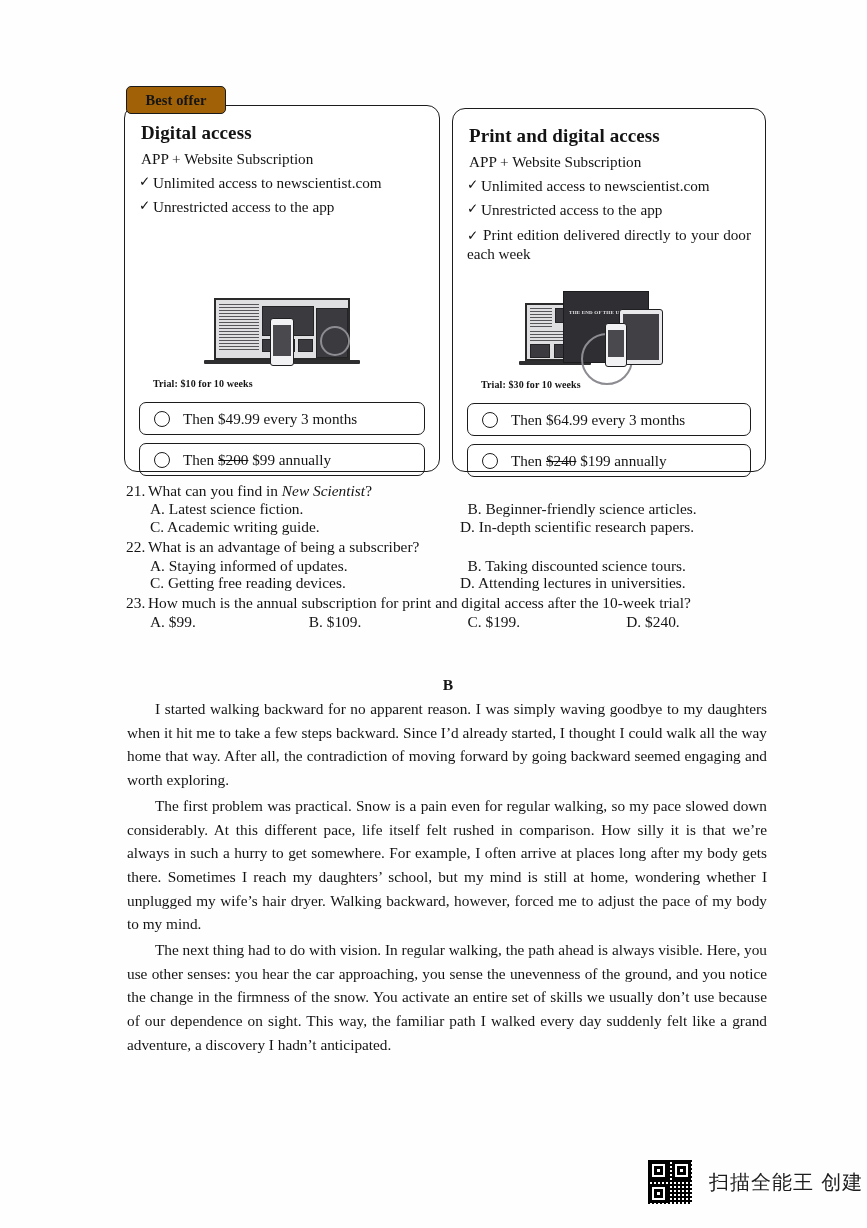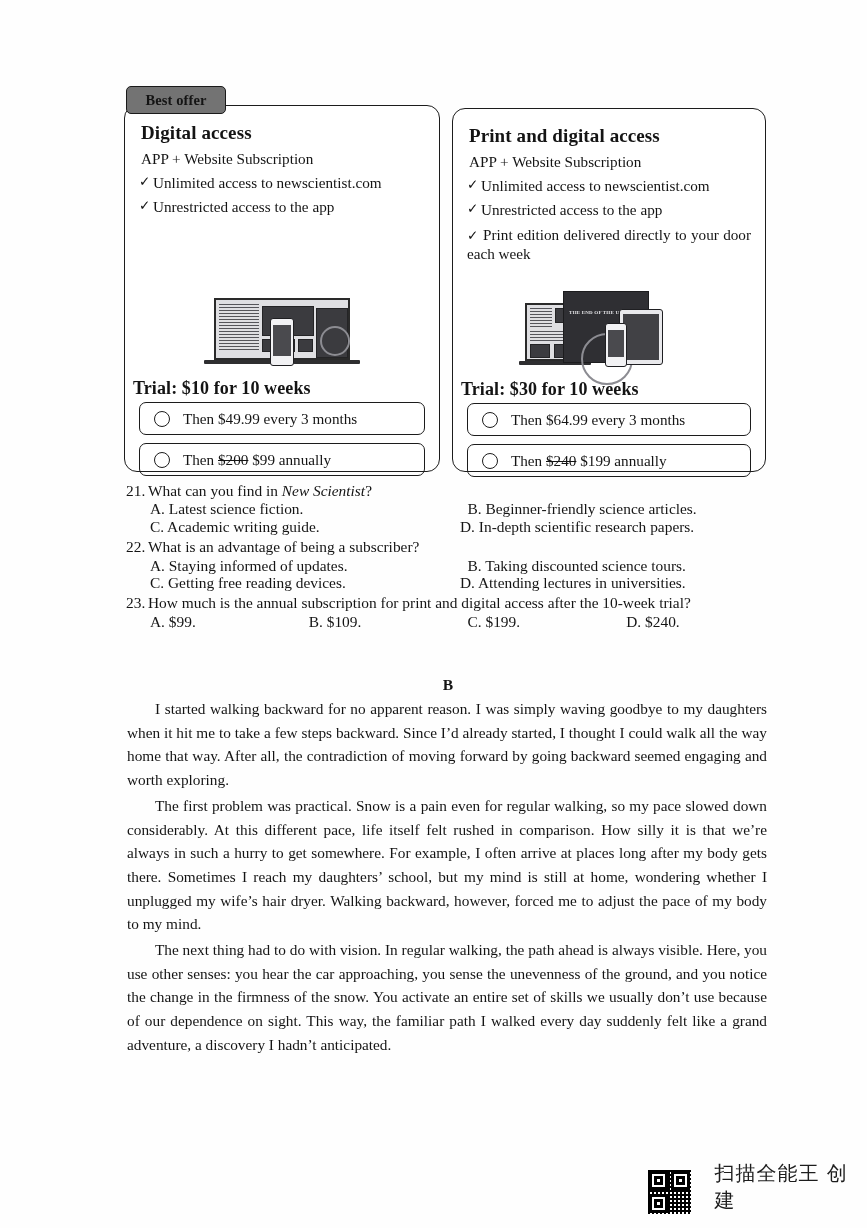--- a/index.html
+++ b/index.html
@@ -33,21 +33,21 @@
   }
 
   .best-offer-badge {
     position: absolute;
     left: 2px;
     top: 0px;
     width: 98px;
     height: 26px;
     border: 1.6px solid #1a1a1a;
     border-radius: 5px;
-    background: #737373;
+    background: #a16207;
     z-index: 5;
     display: flex;
     align-items: center;
     justify-content: center;
     font-weight: bold;
     font-size: 14.5px;
     letter-spacing: .1px;
   }
 
   .card {
@@ -166,23 +166,23 @@
     font-weight: bold;
   }
   .globe {
     position: absolute;
     border: 2px solid #8c8c92;
     border-radius: 50%;
   }
 
   .trial {
     position: absolute;
-    left: 8px;
+    left: 28px;
     font-weight: bold;
-    font-size: 18px;
+    font-size: 10px;
     letter-spacing: .1px;
   }
   .card.left .trial  { top: 272px; }
   .card.right .trial { top: 270px; }
 
   .opt {
     position: absolute;
     left: 14px;
     right: 14px;
     height: 33px;
@@ -270,22 +270,22 @@
     letter-spacing: .4px;
     color: #1c1c1c;
   }
 
   
   .watermark {
     position: absolute;
     left: 648px;
     top: 1160px;
     display: flex;
-    align-items: flex-end;
-    gap: 23px;
+    align-items: center;
+    gap: 17px;
   }
   .qr {
     width: 44px;
     height: 44px;
     background-color: #fff;
     background-image:
       repeating-linear-gradient(to right, #101010 0 2px, transparent 2px 4px),
       repeating-linear-gradient(to bottom, #101010 0 2px, transparent 2px 4px);
     background-blend-mode: multiply;
     position: relative;

